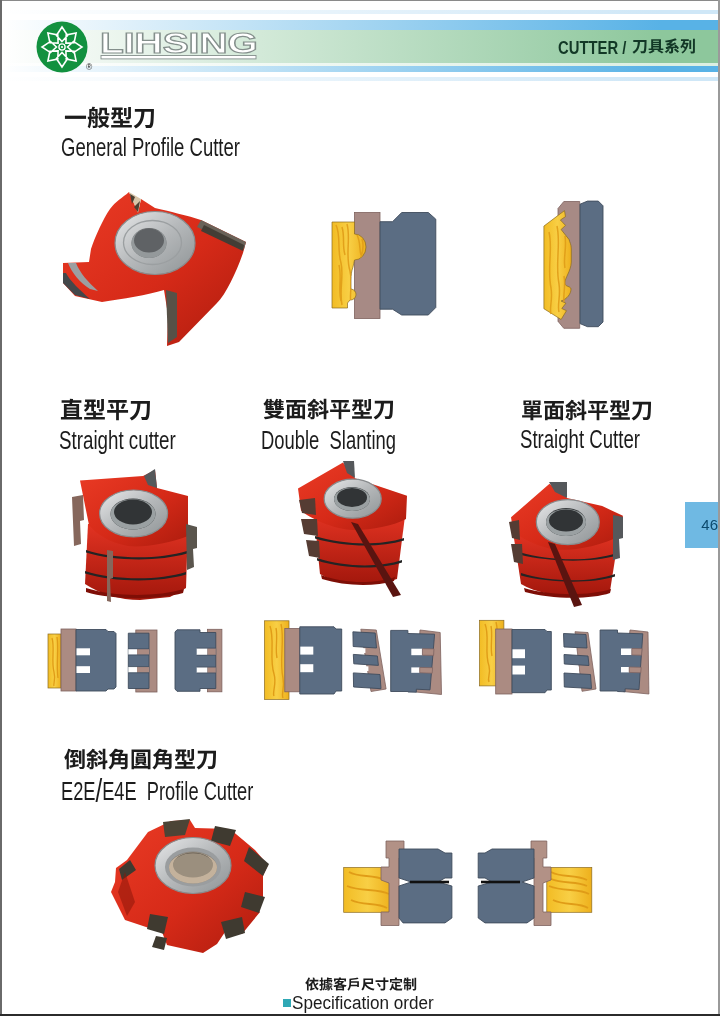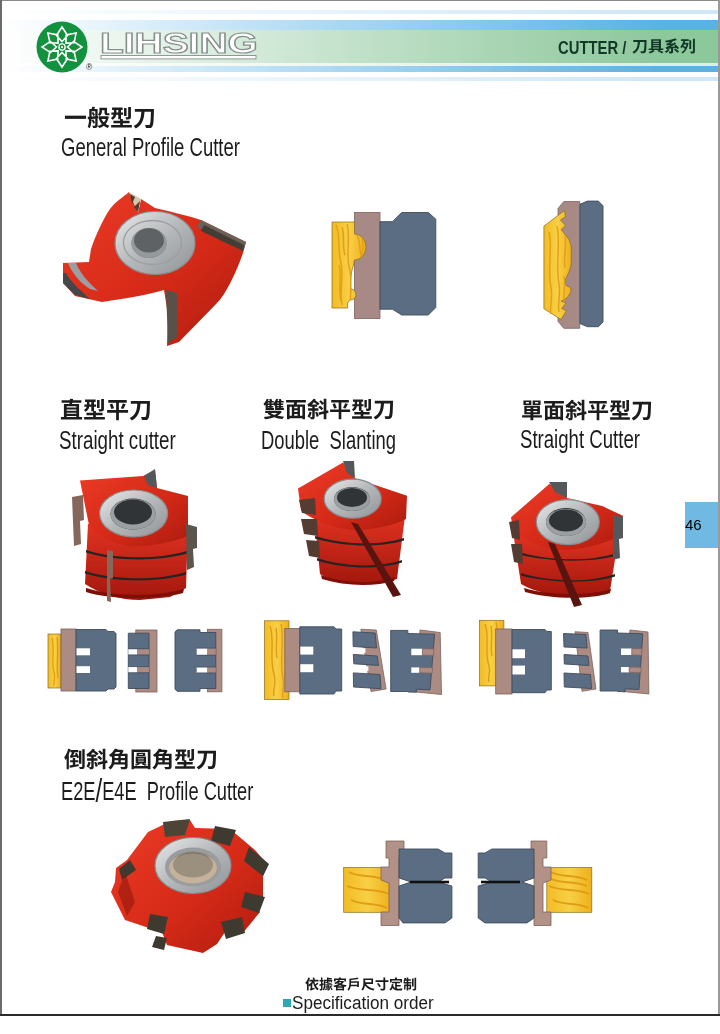--- a/index.html
+++ b/index.html
@@ -103,21 +103,21 @@
     <use href="#g2" transform="translate(0,88) scale(1,-1)"></use>
     <use href="#g17" transform="translate(100,88) scale(1,-1)"></use>
     <use href="#g21" transform="translate(200,88) scale(1,-1)"></use>
     <use href="#g8" transform="translate(300,88) scale(1,-1)"></use>
     <use href="#g21" transform="translate(400,88) scale(1,-1)"></use>
     <use href="#g9" transform="translate(500,88) scale(1,-1)"></use>
     <use href="#g4" transform="translate(600,88) scale(1,-1)"></use>
   </svg>
 <div style="position:absolute;left:60.5px;top:778.4px;font-size:25px;font-weight:normal;line-height:25px;color:#1c1c1c;white-space:nowrap;transform:scaleX(0.73);transform-origin:0 0;">E2E<span style="font-size:33px;line-height:25px;vertical-align:-2px">/</span>E4E&nbsp; Profile Cutter</div>
 <div class="abs" style="left:685px;top:502px;width:33px;height:46px;background:#6fb9e3">
-<div style="font-size:15px;color:#000000;text-align:left;margin-top:14px;letter-spacing:0">46</div>
+<div style="font-size:15px;color:#0c4a6e;text-align:right;margin-top:14px;letter-spacing:0">46</div>
   </div>
 <svg style="position:absolute;left:305px;top:977.3px" width="112" height="14" viewBox="0 0 800 100" fill="#1c1c1c">
     <use href="#g1" transform="translate(0,88) scale(1,-1)"></use>
     <use href="#g16" transform="translate(100,88) scale(1,-1)"></use>
     <use href="#g11" transform="translate(200,88) scale(1,-1)"></use>
     <use href="#g15" transform="translate(300,88) scale(1,-1)"></use>
     <use href="#g13" transform="translate(400,88) scale(1,-1)"></use>
     <use href="#g12" transform="translate(500,88) scale(1,-1)"></use>
     <use href="#g10" transform="translate(600,88) scale(1,-1)"></use>
     <use href="#g6" transform="translate(700,88) scale(1,-1)"></use>

